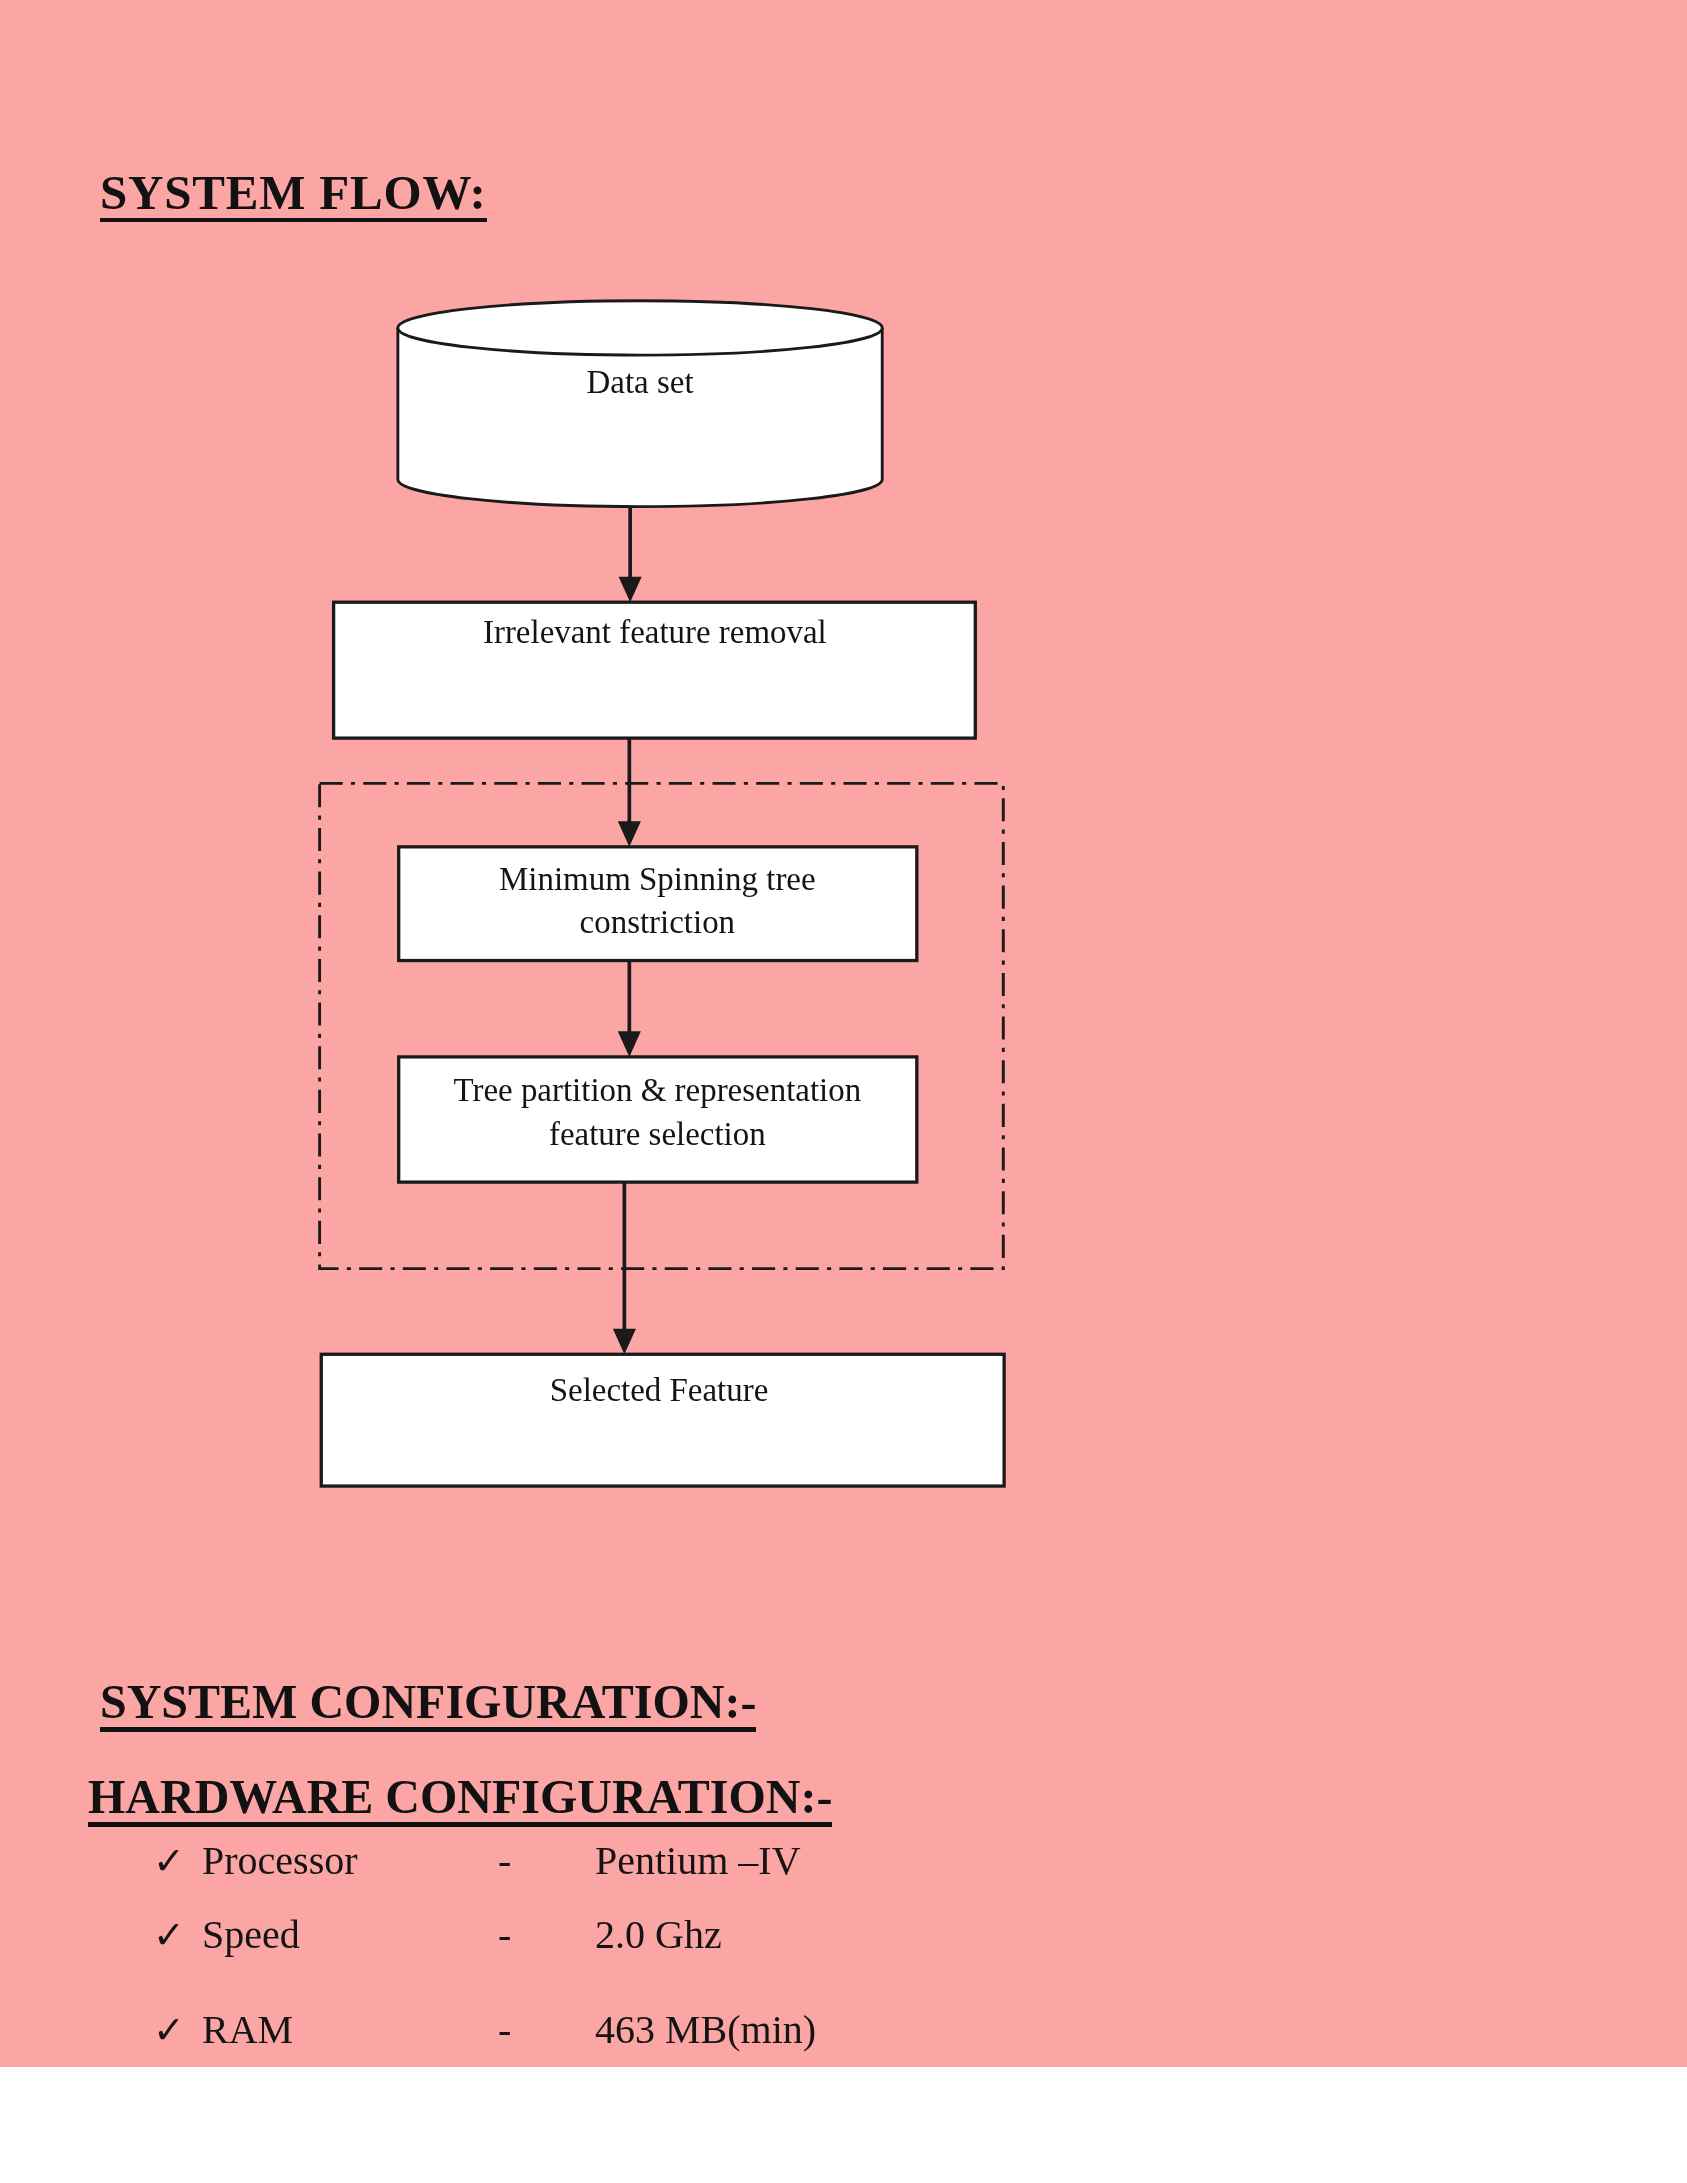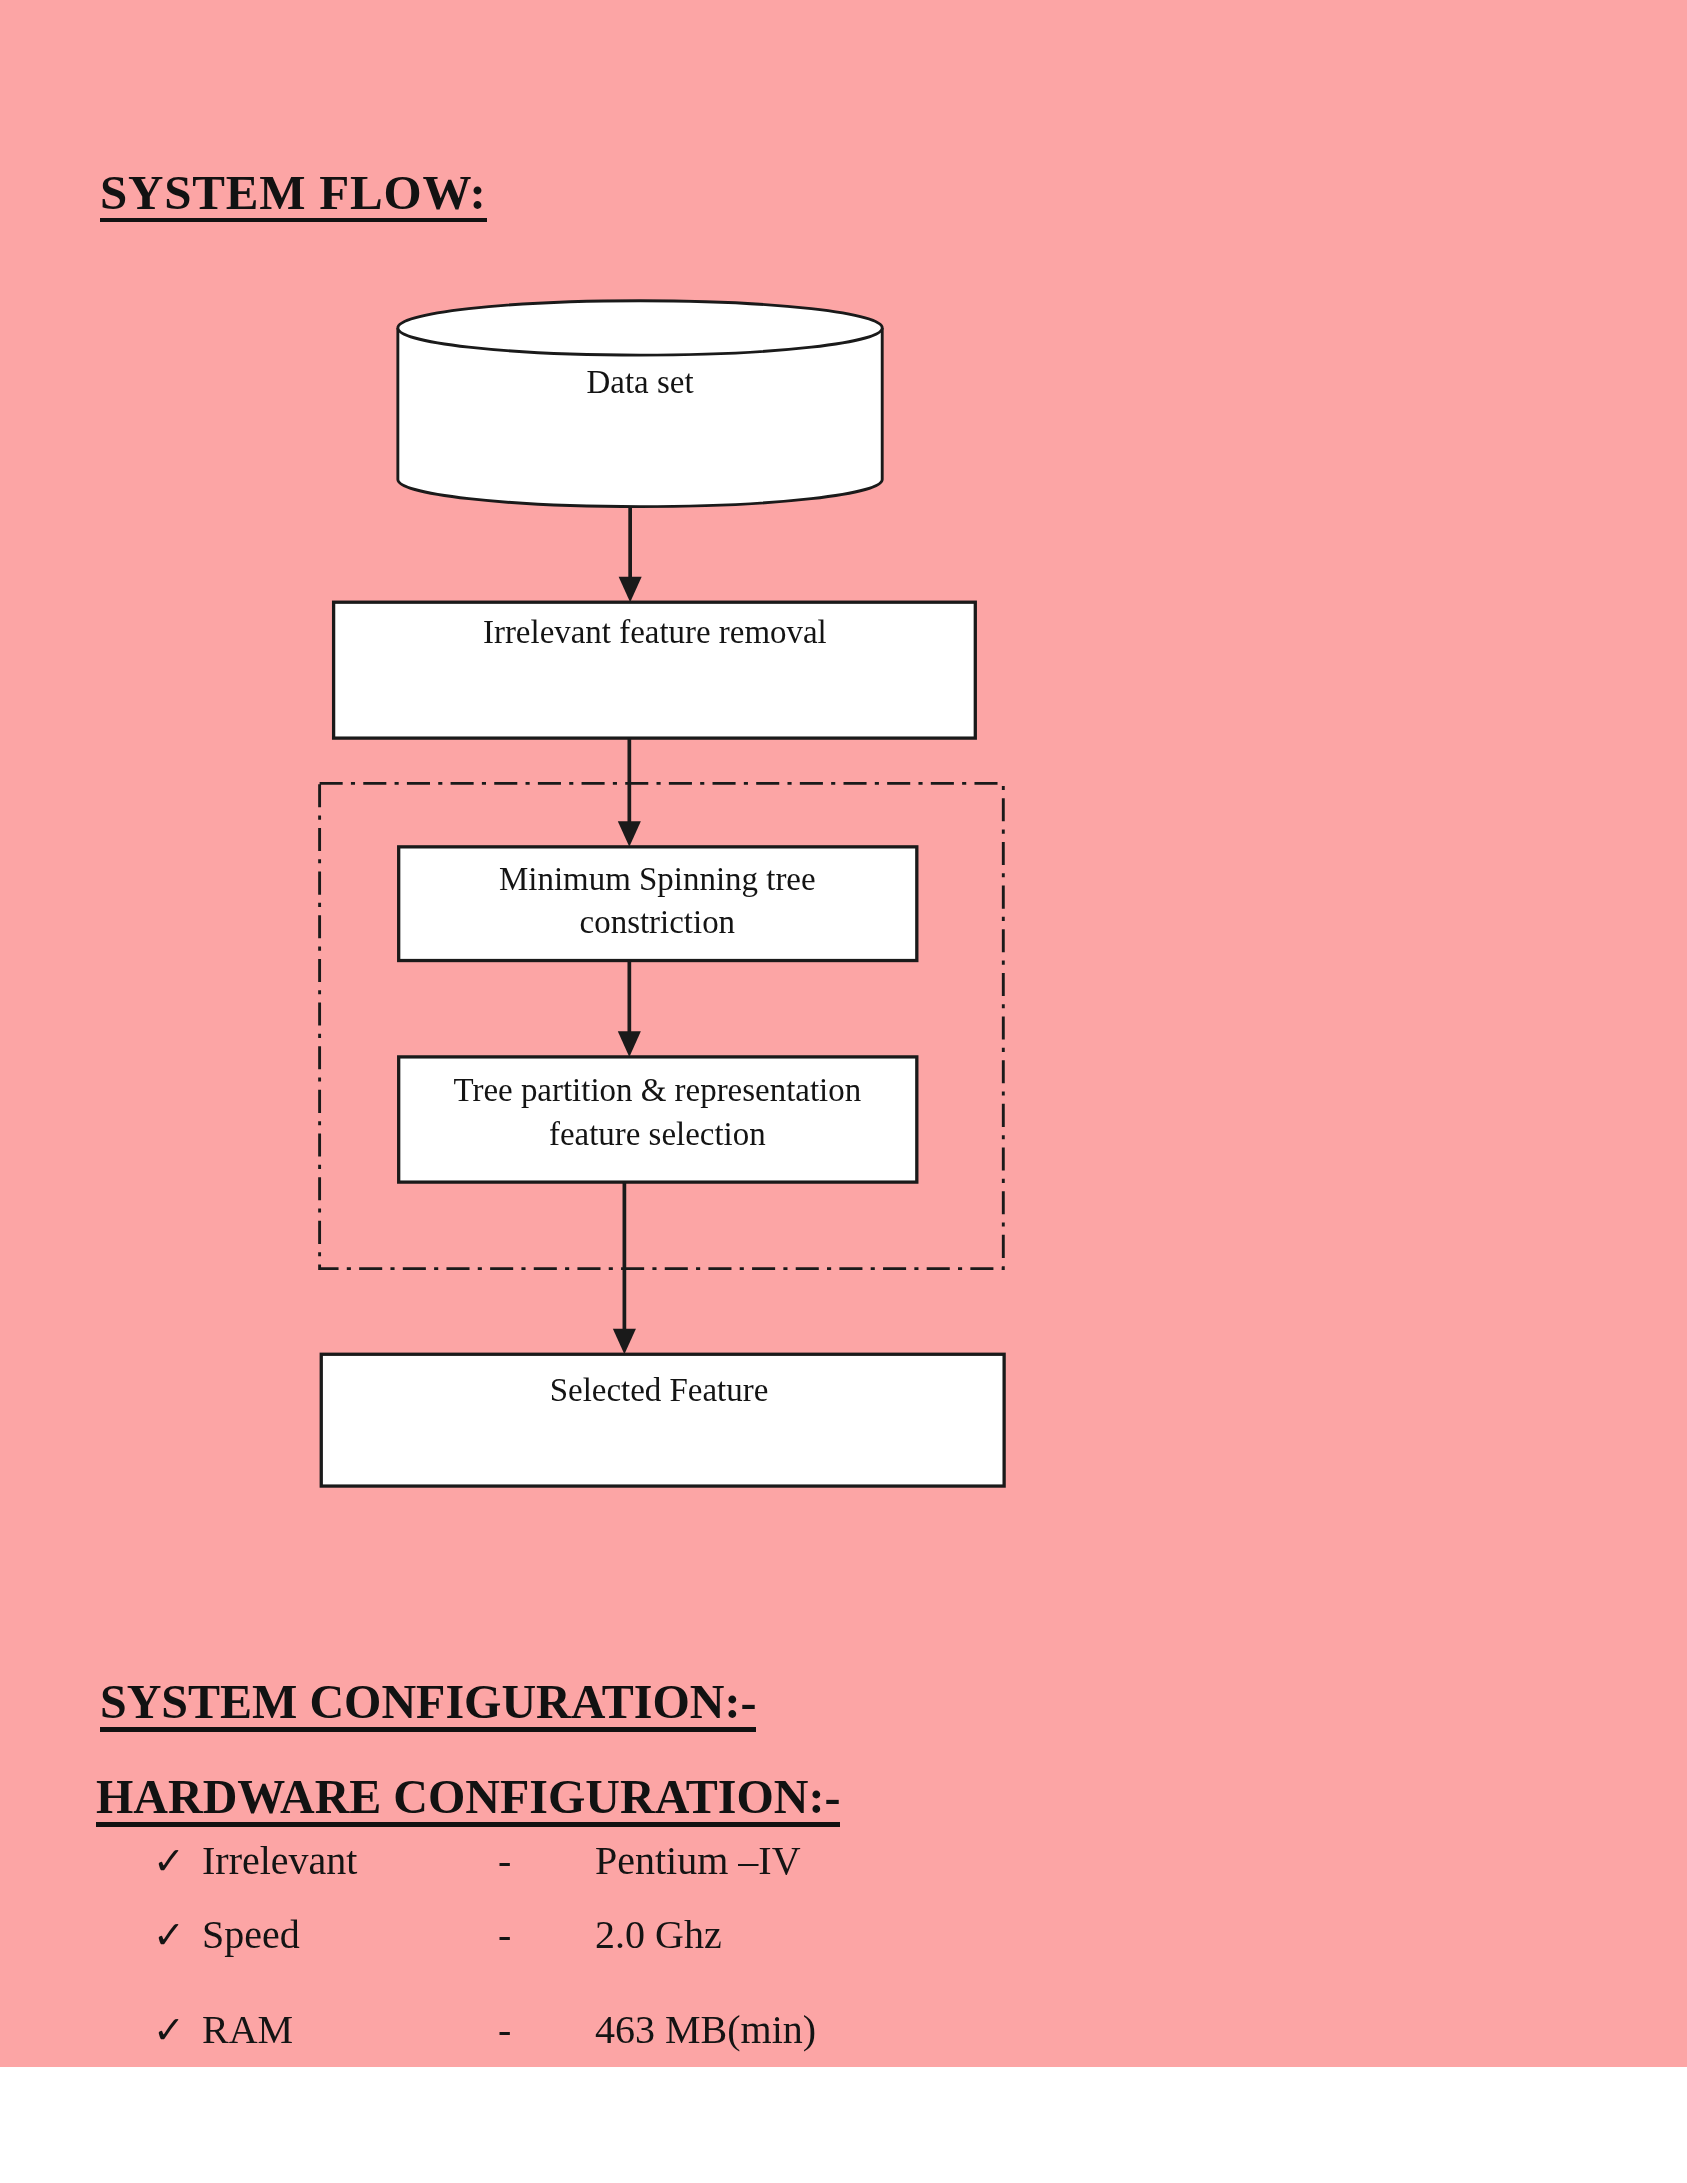--- a/index.html
+++ b/index.html
@@ -34,21 +34,21 @@
   }
   .section-heading-1 {
     left: 100px;
     top: 1638px;
     font-size: 48px;
     border-bottom: 5px solid #121212;
     padding-bottom: 1.6px;
     text-align: center;
   }
   .section-heading-2 {
-    left: 96px;
+    left: 88px;
     top: 1733px;
     font-size: 48px;
     border-bottom: 5px solid #121212;
     padding-bottom: 1.6px;
   }
   svg.flow {
     position: absolute;
     left: 0;
     top: 0;
   }
@@ -165,21 +165,21 @@
       <text x="800" y="1701">Selected Feature</text>
     </g>
   </svg>
 
   <h2 class="doc-heading section-heading-1">SYSTEM CONFIGURATION:-</h2>
 
   <h2 class="doc-heading section-heading-2">HARDWARE CONFIGURATION:-</h2>
 
   <div class="hw-row row-1">
     <span class="check">✓</span>
-    <span class="label">Irrelevant</span>
+    <span class="label">Processor</span>
     <span class="dash">-</span>
     <span class="value">Pentium –IV</span>
   </div>
 
   <div class="hw-row row-2">
     <span class="check">✓</span>
     <span class="label">Speed</span>
     <span class="dash">-</span>
     <span class="value">2.0 Ghz</span>
   </div>

